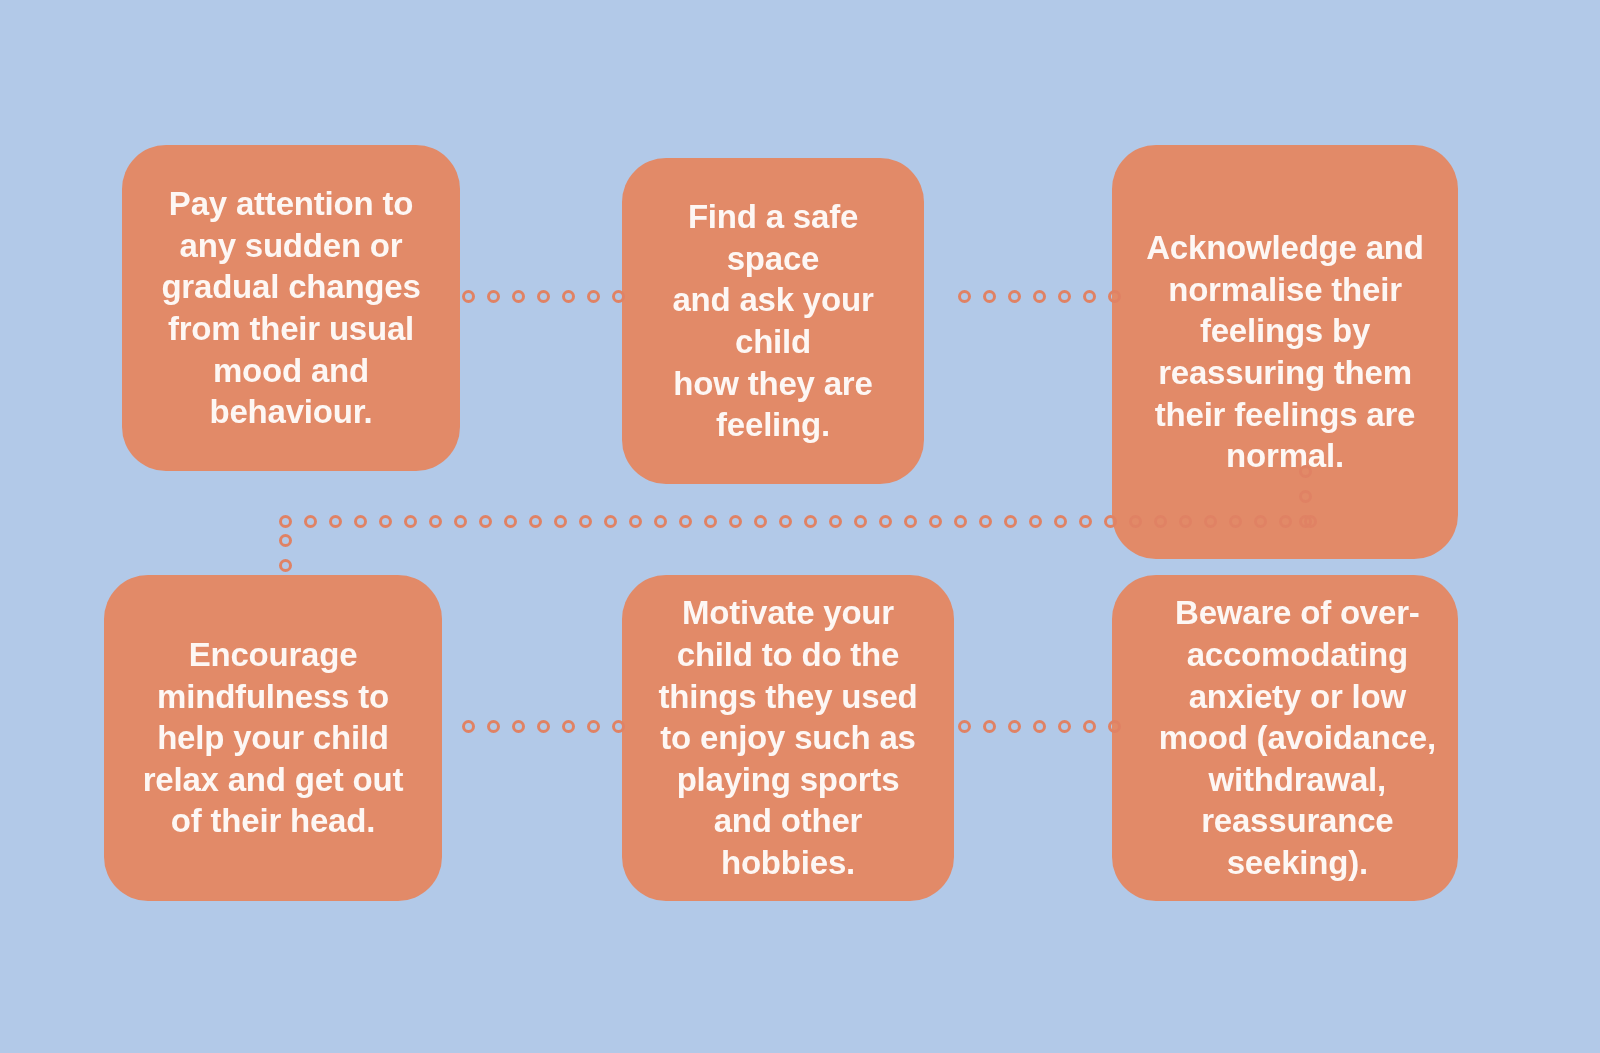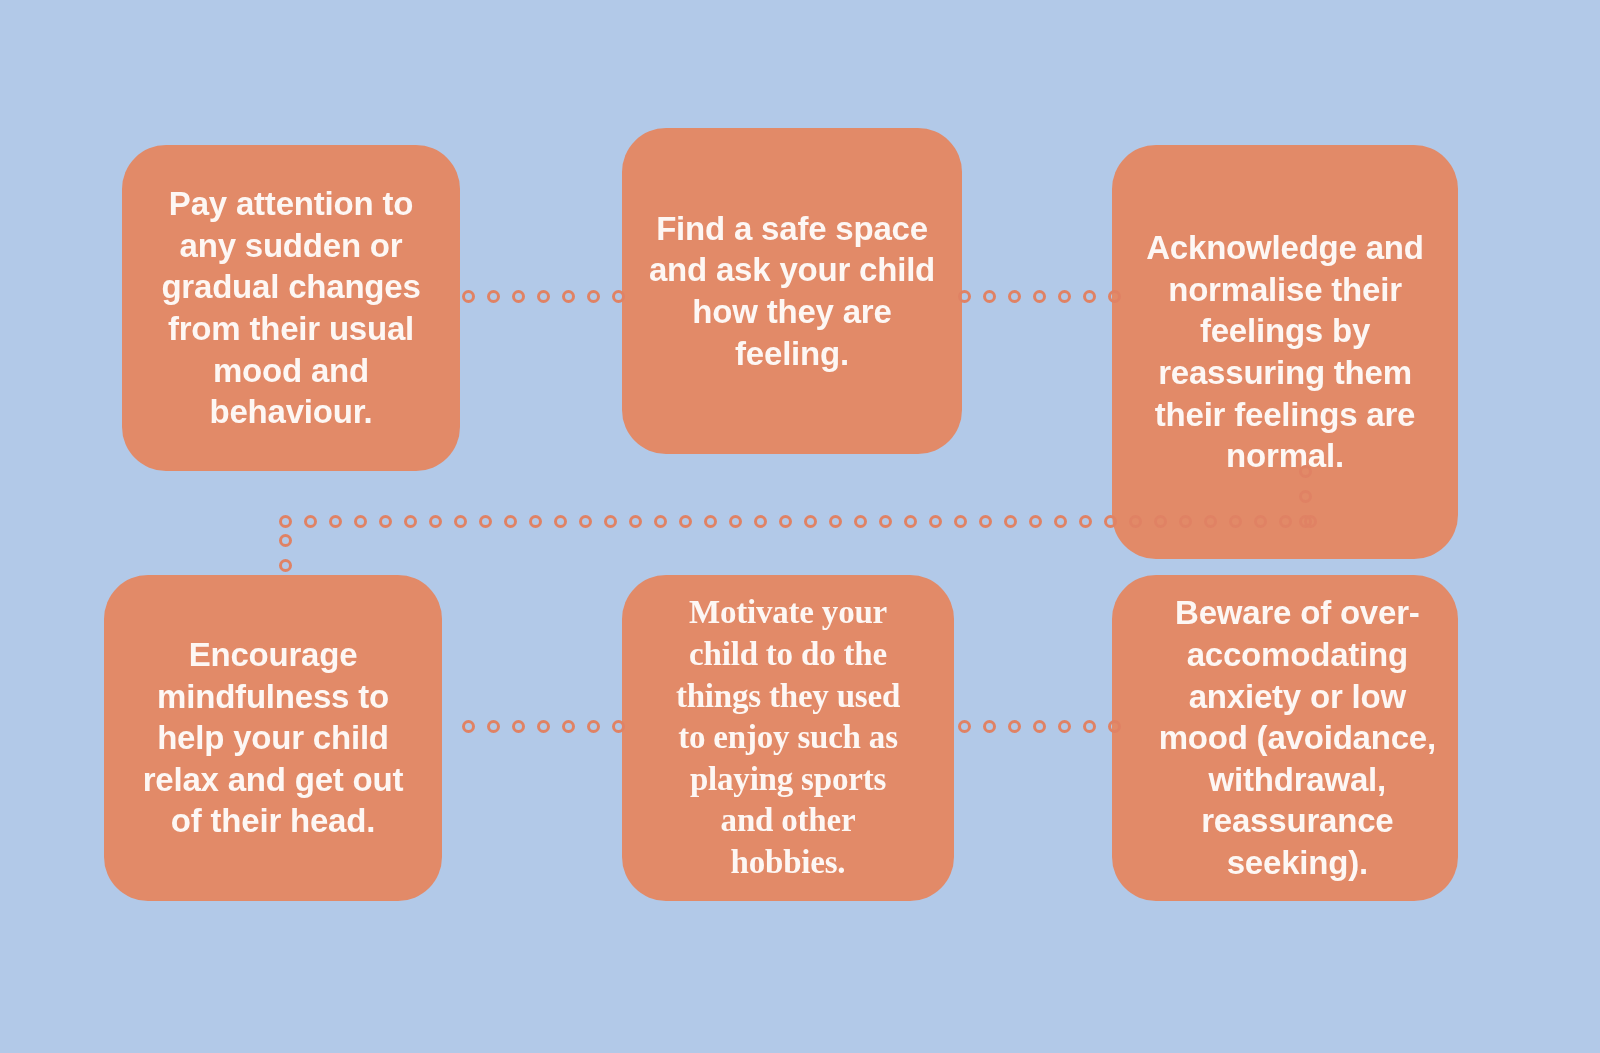--- a/index.html
+++ b/index.html
@@ -33,24 +33,24 @@
     color: #fdf7f4;
     font-weight: bold;
     font-size: 33px;
     line-height: 1.26;
     text-align: center;
     letter-spacing: -0.2px;
     white-space: pre-line;
   }
   
   .card-1 { left: 122px;  top: 145px; width: 338px; height: 326px; }
-  .card-2 { left: 622px;  top: 128px; width: 340px; height: 326px; }
+  .card-2 { left: 622px;  top: 158px; width: 302px; height: 326px; }
   .card-3 { left: 1112px; top: 145px; width: 346px; height: 414px; }
   .card-4 { left: 104px;  top: 575px; width: 338px; height: 326px; }
-  .card-5 { left: 622px;  top: 575px; width: 332px; height: 326px; font-family: Liberation Serif, serif; }
+  .card-5 { left: 622px;  top: 575px; width: 332px; height: 326px; }
   .card-6 { left: 1112px; top: 575px; width: 346px; height: 326px; justify-content: flex-end; }
 
   
   .connector {
     position: absolute;
     display: flex;
     align-items: center;
   }
   .connector.horizontal { flex-direction: row; }
   .connector.vertical   { flex-direction: column; }

